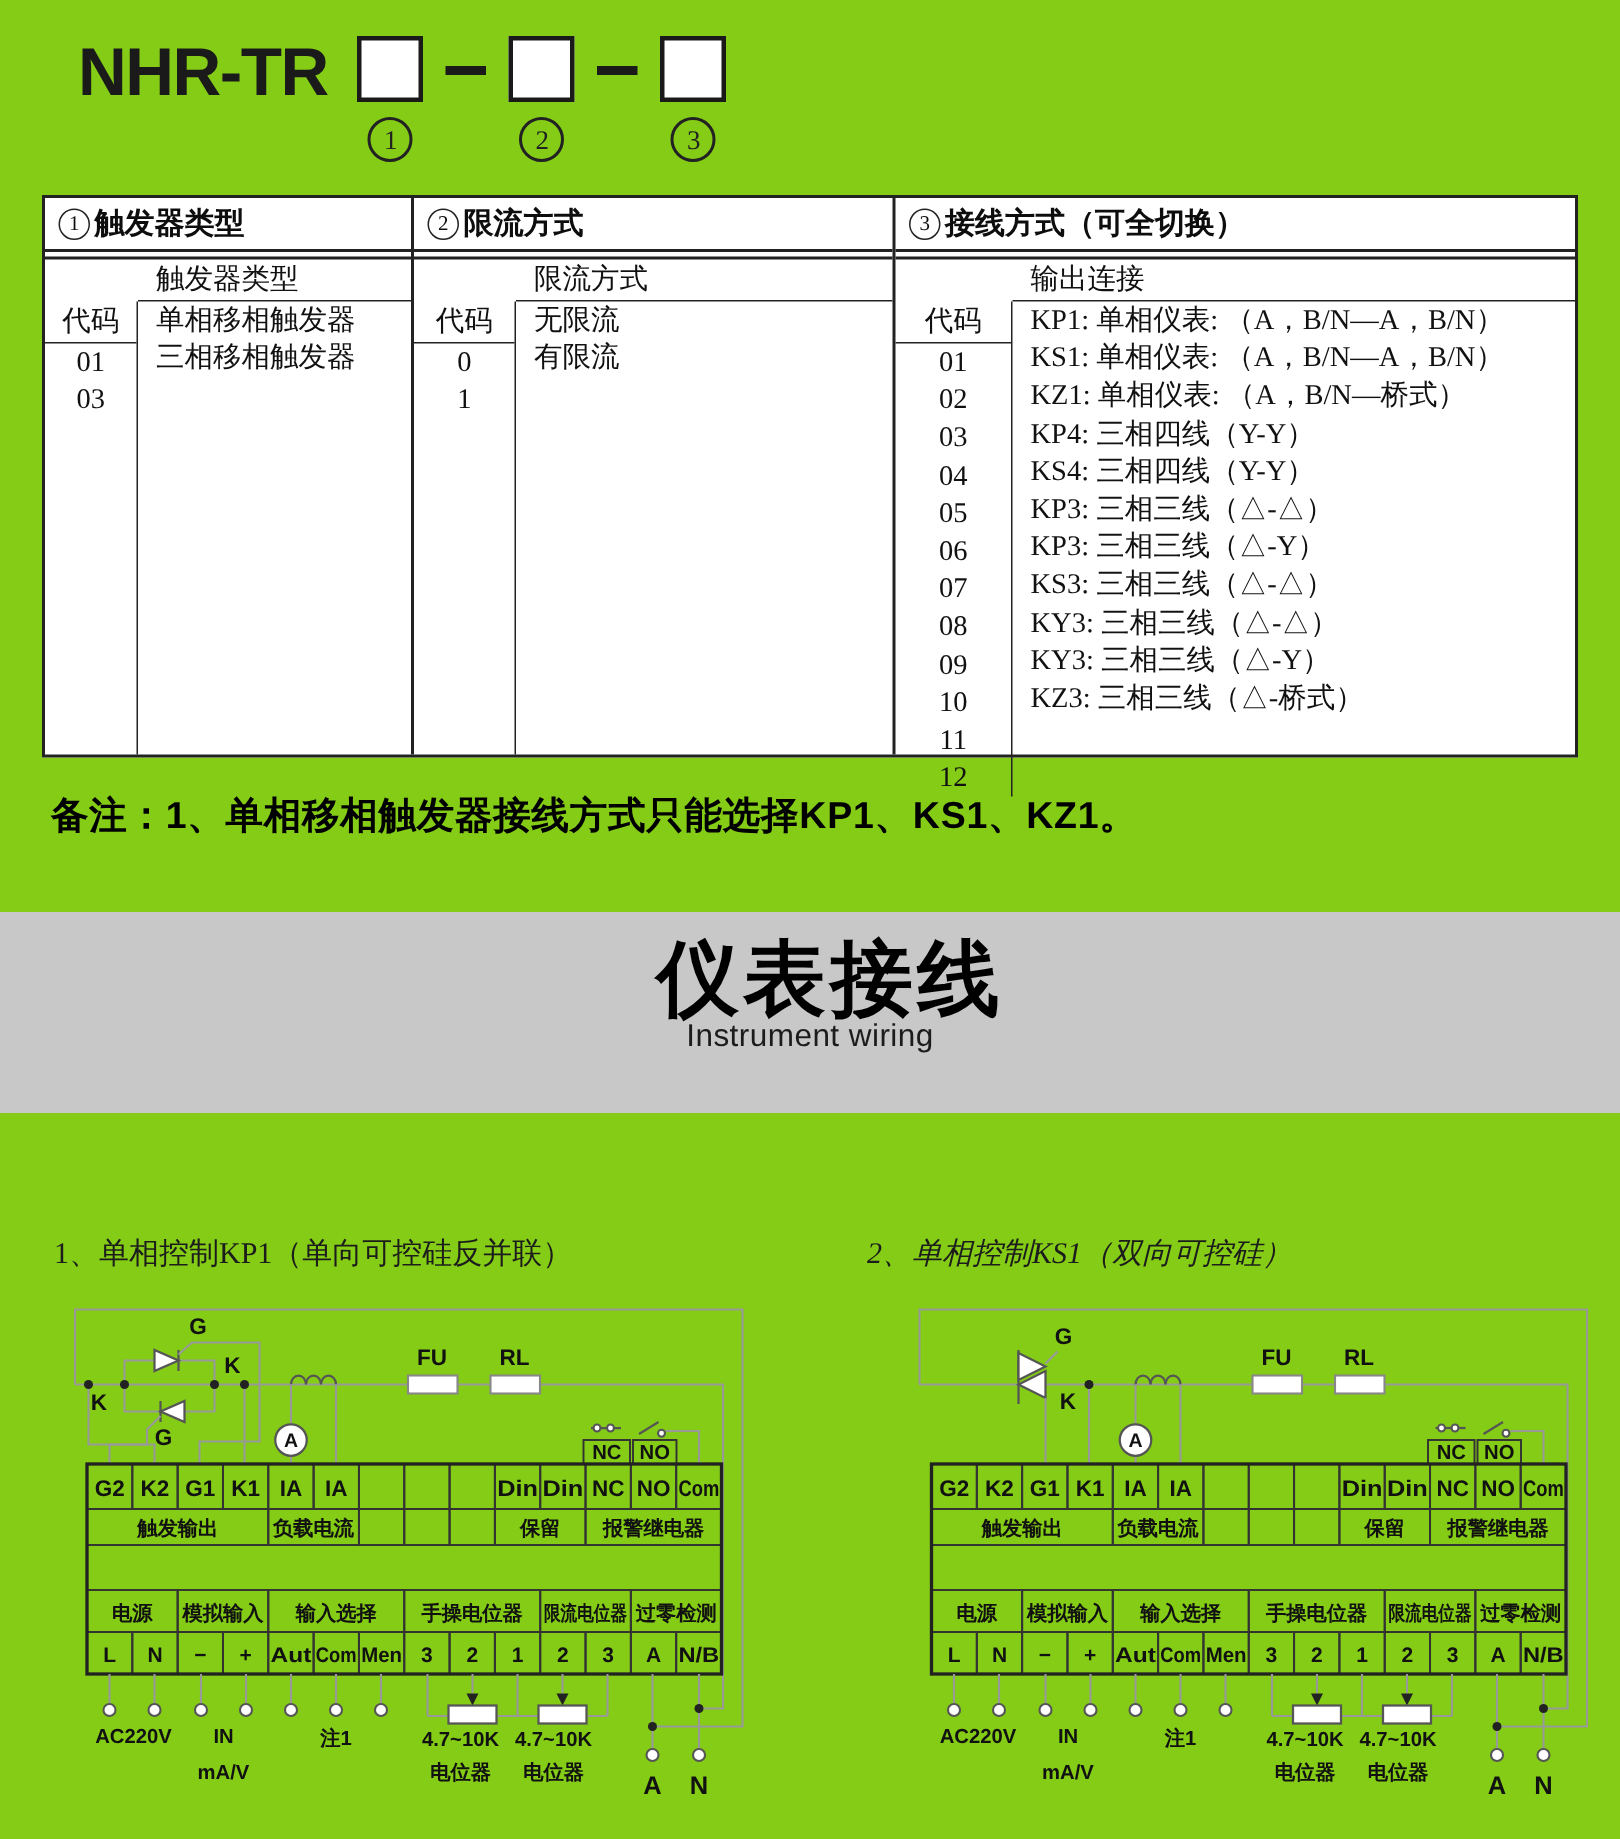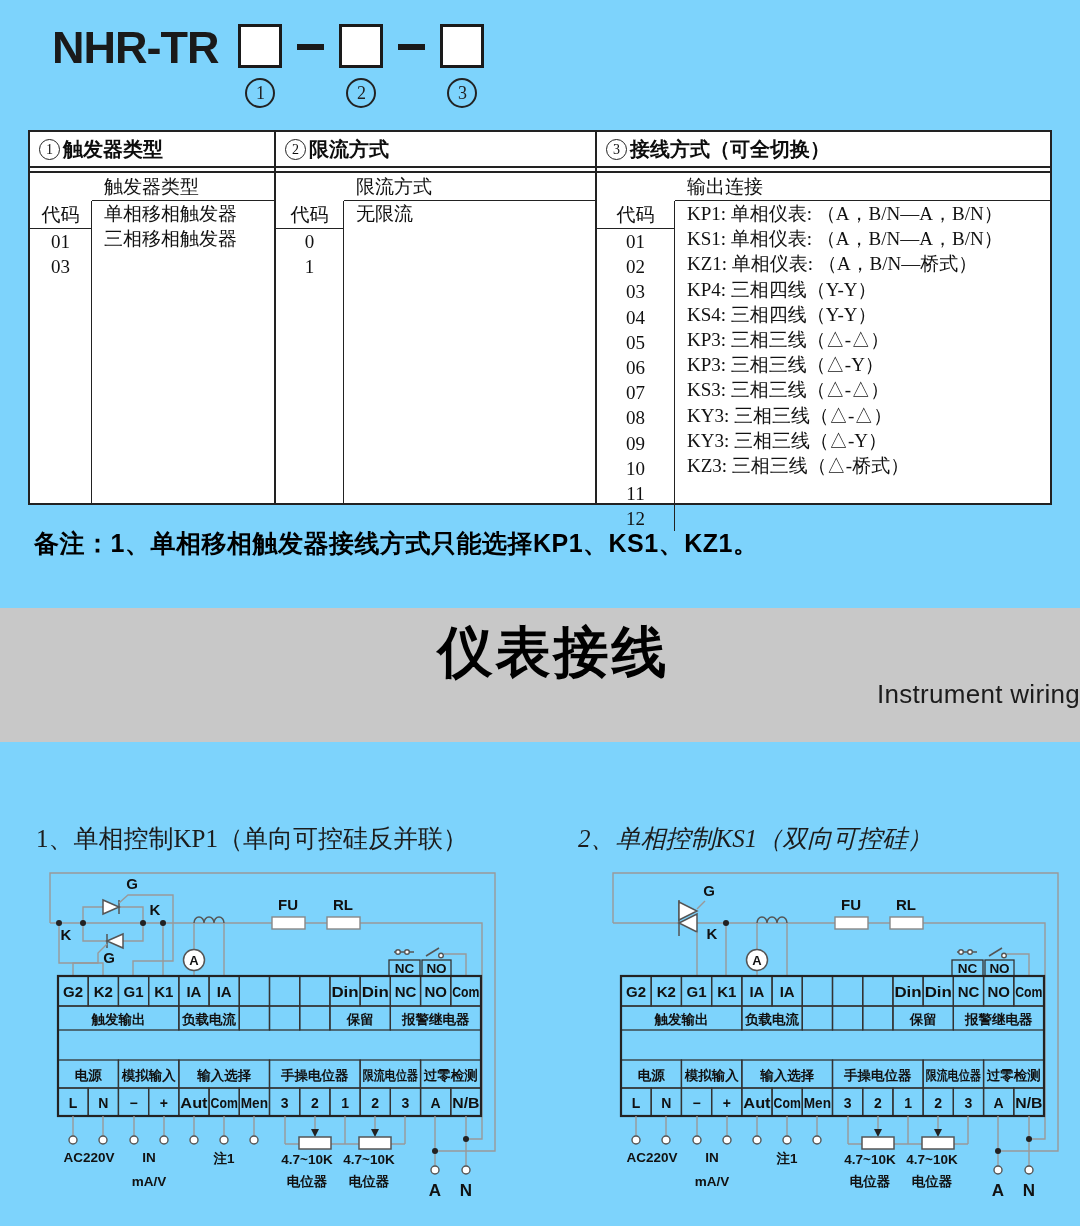--- a/index.html
+++ b/index.html
@@ -1,18 +1,18 @@
 <!DOCTYPE html>
 <html><head>
 <meta charset="utf-8">
 <style>
   * { margin:0; padding:0; box-sizing:border-box; }
   html,body { background:#ffffff; }
   body { font-family:"Liberation Sans", sans-serif; color:#111; }
-  .page { position:relative; width:1080px; height:1226px; background:#7dd3fc; overflow:hidden; }
+  .page { position:relative; width:1080px; height:1226px; background:#84cc16; overflow:hidden; }
 
   
   .model { position:absolute; top:24px; left:52px; display:flex; align-items:flex-start; }
   .model-prefix { font-size:45px; font-weight:700; letter-spacing:-1px; line-height:48px; color:#1a1a1a; margin-right:20px; }
   .slot { display:flex; flex-direction:column; align-items:center; }
   .mbox { width:44px; height:44px; border:3.5px solid #1a1a1a; background:#fff; }
   .mcirc { margin-top:10px; width:30px; height:30px; border:2px solid #222; border-radius:50%;
            display:flex; align-items:center; justify-content:center;
            font-family:"Liberation Serif", serif; font-size:18px; color:#222; }
   .mdash { width:27px; height:6px; background:#1a1a1a; margin:20px 15px 0 15px; }
@@ -36,24 +36,24 @@
   .col-code .th { height:28px; line-height:27px; border-bottom:1.8px solid #222; }
   .col-val .th { height:28px; line-height:27px; border-bottom:1.8px solid #222; margin-left:-12px; padding-left:12px; }
   .td { height:25.2px; line-height:25.2px; white-space:nowrap; }
 
   
   .note { position:absolute; top:527px; left:34px; font-size:25px; font-weight:700; color:#000; letter-spacing:0.5px;text-align:right; }
 
   
   .banner { position:absolute; top:608px; left:0; width:1080px; height:134px; background:#c8c8c8; text-align:center; }
   .banner-title { padding-top:16px; font-size:55px; font-weight:900; letter-spacing:3px; line-height:1.05; color:#000;padding-left:27px; }
-  .banner-sub { font-size:26px; color:#1c1c1c; margin-top:-3px; letter-spacing:0.3px;text-align:right; }
+  .banner-sub { font-size:21px; color:#1c1c1c; margin-top:-3px; letter-spacing:0.3px; }
 
   
-  .diag-title { position:absolute; top:822px; font-family:"Liberation Serif", serif; font-size:25px; color:#1c1c1c; white-space:nowrap; }
+  .diag-title { position:absolute; top:822px; font-family:"Liberation Serif", serif; font-size:20px; color:#1c1c1c; white-space:nowrap; }
   .diag-title.left { left:36px; } .diag-title.right { left:578px;font-style:italic; }
   svg.diagram { position:absolute; top:866px; }
   svg.diagram.left { left:45px; } svg.diagram.right { left:608px; }
 
   svg text { text-anchor:middle; fill:#111; font-family:"Liberation Sans", sans-serif; }
   svg .wire { stroke:#999; stroke-width:1.4; fill:none; }
   svg .sym  { stroke:#555; stroke-width:1.5; fill:none; }
   svg .symf { stroke:#555; stroke-width:1.5; fill:#fff; }
   svg .boxw { stroke:#888; stroke-width:1.4; fill:#fff; }
   svg .dot  { fill:#222; stroke:none; }
@@ -118,20 +118,21 @@
       </div>
       <div class="sec-body">
         <div class="col-code">
           <div class="th">代码</div>
         <div class="td">0</div>
             <div class="td">1</div>
           </div>
         <div class="col-val">
           <div class="th">限流方式</div>
         <div class="td">无限流</div>
+            <div class="td">有限流</div>
           </div>
       </div>
     </div>
     <div class="sec s3">
       <div class="sec-title">
         <span class="tcirc">3</span>
         <span>接线方式（可全切换）</span>
       </div>
       <div class="sec-body">
         <div class="col-code">

